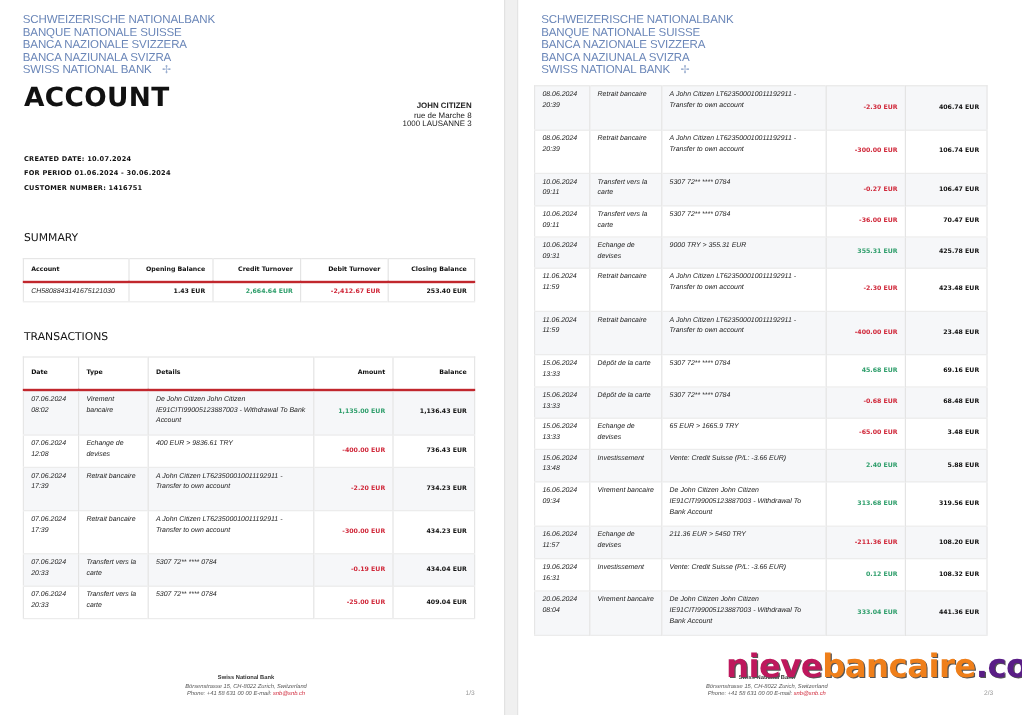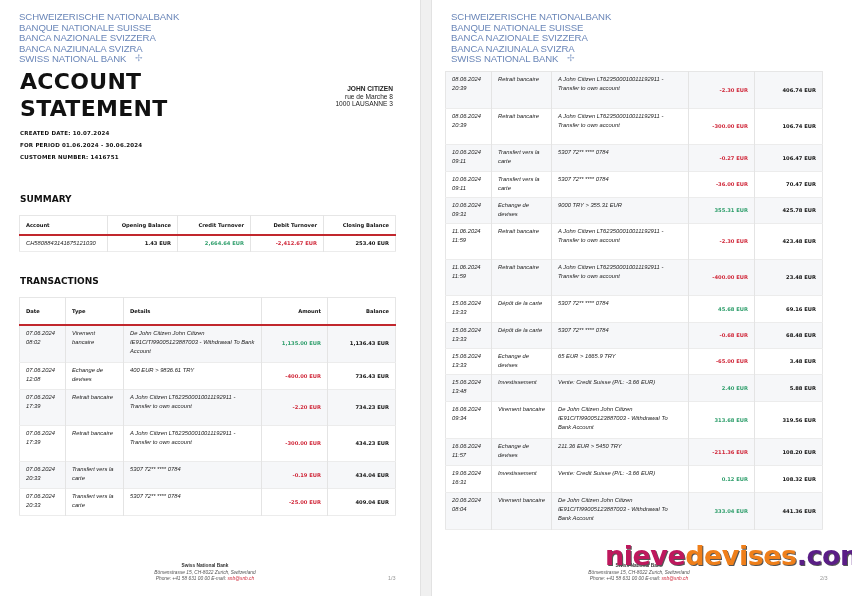--- a/index.html
+++ b/index.html
@@ -13,21 +13,21 @@
   .logo { position: absolute; left: 19px; top: 12px; color: #6a86b8; font-size: 9.6px; line-height: 10.5px; letter-spacing: -0.1px; }
   .logo .line { white-space: nowrap; }
   .logo .cross { position: absolute; left: 116px; top: 41px; font-size: 9px; color: #9aaed0; }
 
   .title { position: absolute; left: 20px; top: 68px; font-family: "DejaVu Sans", sans-serif; font-weight: bold; font-size: 22px; line-height: 27px; color: #111; letter-spacing: 0.3px; }
   .meta { position: absolute; left: 20px; top: 127px; font-size: 5.5px; font-weight: bold; color: #111; line-height: 12px; letter-spacing: 0.2px; font-family: "DejaVu Sans", sans-serif; }
 
   .address { position: absolute; right: 27px; top: 85px; text-align: right; font-size: 6.6px; line-height: 7.6px; color: #222; }
   .address .name { font-weight: bold; }
 
-  .section-title { position: absolute; left: 20px; font-family: "DejaVu Sans", sans-serif; font-weight: bold; font-size: 9px; color: #111; text-align: right; }
+  .section-title { position: absolute; left: 20px; font-family: "DejaVu Sans", sans-serif; font-weight: normal; font-size: 9px; color: #111; text-align: right; }
 
   table { border-collapse: collapse; position: absolute; font-size: 5.8px; color: #222; }
   th { font-family: "DejaVu Sans", sans-serif; font-weight: bold; font-size: 5.2px; text-align: left; padding: 0 6px; color: #111; border-right: 1px solid #e4e4e4; }
   td { padding: 3px 6px; vertical-align: top; border-right: 1px solid #e4e4e4; line-height: 9px; }
   th:last-child, td:last-child { border-right: none; }
   thead tr { border-bottom: 2px solid #c1272d; }
   tbody tr { border-bottom: 1px solid #ececec; }
   tbody tr:nth-child(odd) { background: #f6f7f9; }
   .num { text-align: right; font-family: "DejaVu Sans", sans-serif; font-weight: bold; font-size: 5.2px; }
   .pos { color: #2e9e6b; }
@@ -63,21 +63,20 @@
       <div class="line">SCHWEIZERISCHE NATIONALBANK</div>
       <div class="line">BANQUE NATIONALE SUISSE</div>
       <div class="line">BANCA NAZIONALE SVIZZERA</div>
       <div class="line">BANCA NAZIUNALA SVIZRA</div>
       <div class="line">SWISS NATIONAL BANK</div>
       <span class="cross">✢</span>
     </div>
 
     <div class="title">
       <div>ACCOUNT</div>
-      <div>STATEMENT</div>
     </div>
 
     <div class="meta">
       <div>CREATED DATE: 10.07.2024</div>
       <div>FOR PERIOD 01.06.2024 - 30.06.2024</div>
       <div>CUSTOMER NUMBER: 1416751</div>
     </div>
 
     <div class="address">
       <div class="name">JOHN CITIZEN</div>
@@ -368,15 +367,15 @@
           </td>
           <td class="it">Virement bancaire</td>
           <td class="it">De John Citizen John Citizen IE91CITI99005123887003 - Withdrawal To Bank Account</td>
           <td class="num pos" style="vertical-align:middle">333.04 EUR</td>
           <td class="num bal" style="vertical-align:middle">441.36 EUR</td>
         </tr>
       </tbody>
   </table>
 
   <div class="watermark">
-    <span class="wm-1">nieve</span><span class="wm-2">devises</span><span class="wm-3">.com</span>
+    <span class="wm-1">nieve</span><span class="wm-2">bancaire</span><span class="wm-3">.com</span>
   </div>
 </div>
 
 </body></html>

